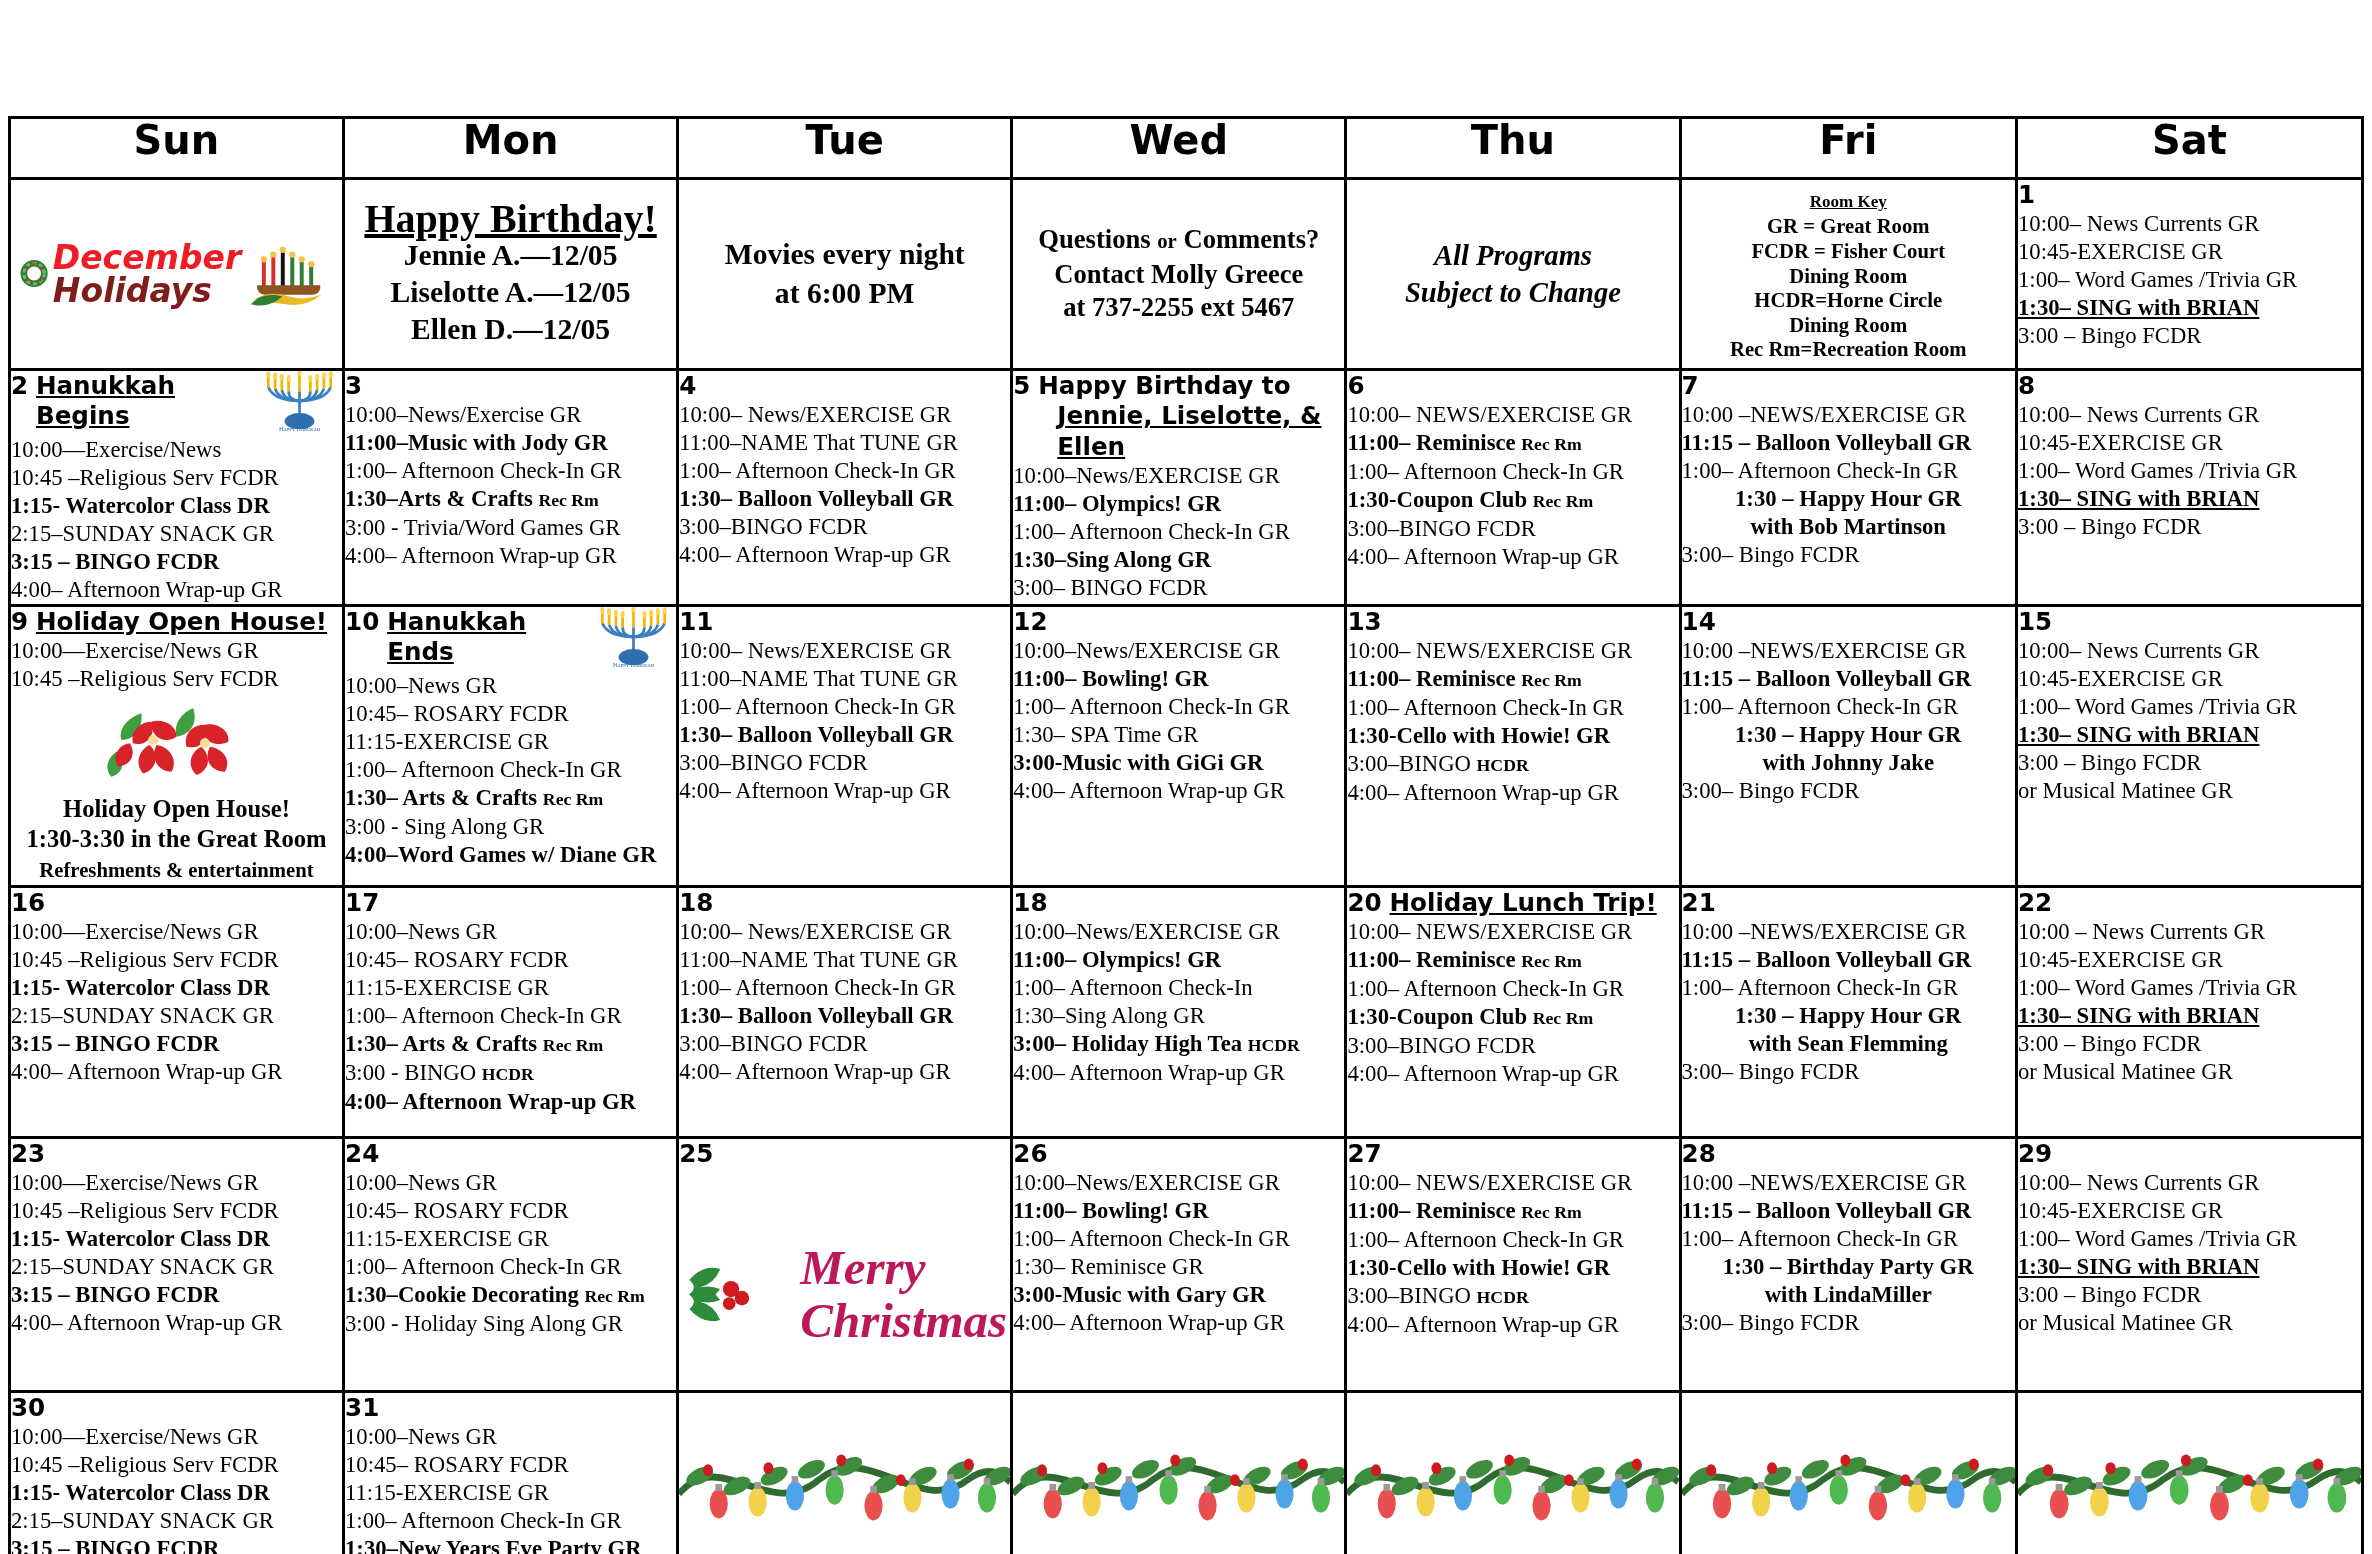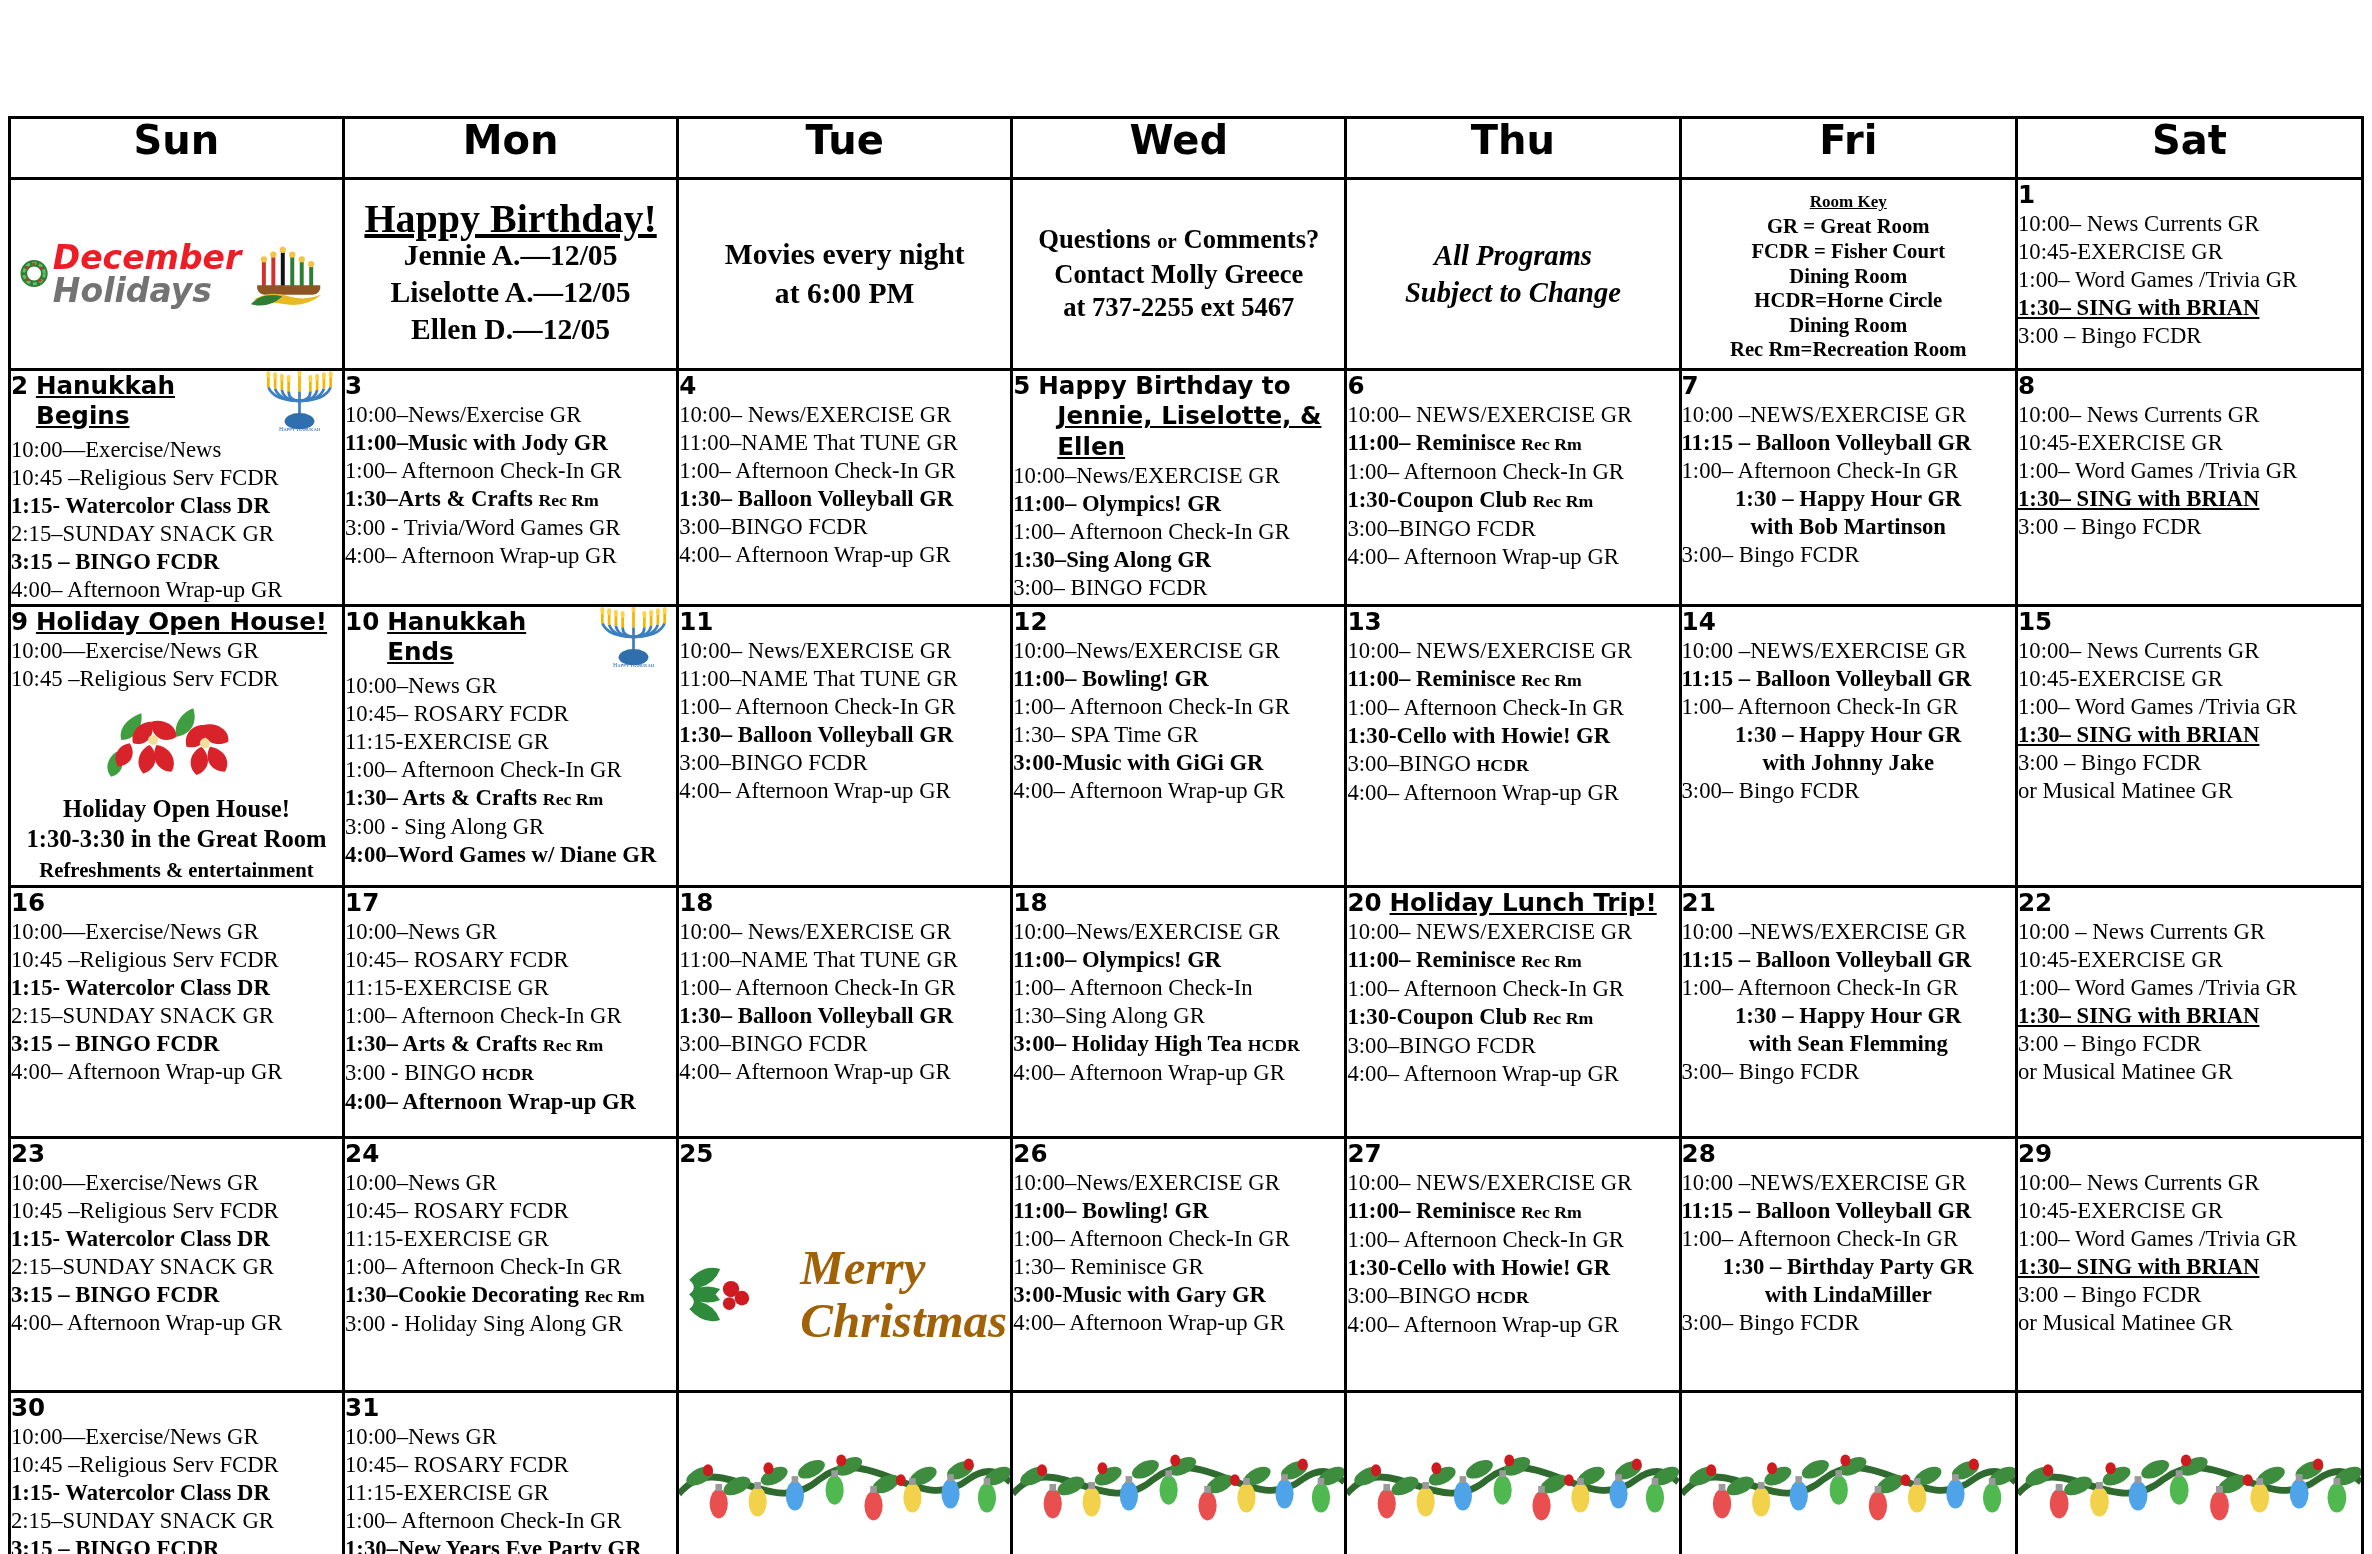--- a/index.html
+++ b/index.html
@@ -134,29 +134,29 @@
   .openhouse .sm2 { font-size: 20.7px; font-weight: bold; }
 
   
   .wreath-block {
     display: flex; align-items: center; justify-content: center;
     gap: 3.9px; width: 100%;
   }
   .dec-hol-txt { text-align: left; line-height: 1.0; }
   .dec-txt { color: #ee1c24; font-family: "DejaVu Sans", sans-serif;
              font-weight: bold; font-size: 33px; font-style: italic; }
-  .hol-txt { color: #737373; font-family: "DejaVu Sans", sans-serif;
+  .hol-txt { color: #7f1d1d; font-family: "DejaVu Sans", sans-serif;
              font-weight: bold; font-size: 33px; font-style: italic; }
   .menorah { width: 89px; height: 71px; flex: 0 0 auto; }
   .merry {
     display:flex; align-items:center; justify-content:center;
     height:100%;
   }
   .merry-txt {
-    color:#a16207; font-family:"Liberation Serif", serif; font-style: italic;
+    color:#be185d; font-family:"Liberation Serif", serif; font-style: italic;
     font-weight: bold; font-size: 49px; line-height: 53px; text-align:left;
   }
   .garland-cell { position: relative; padding: 0; }
 </style>
 </head>
 <body>
 
 <div id="page">
 
 

